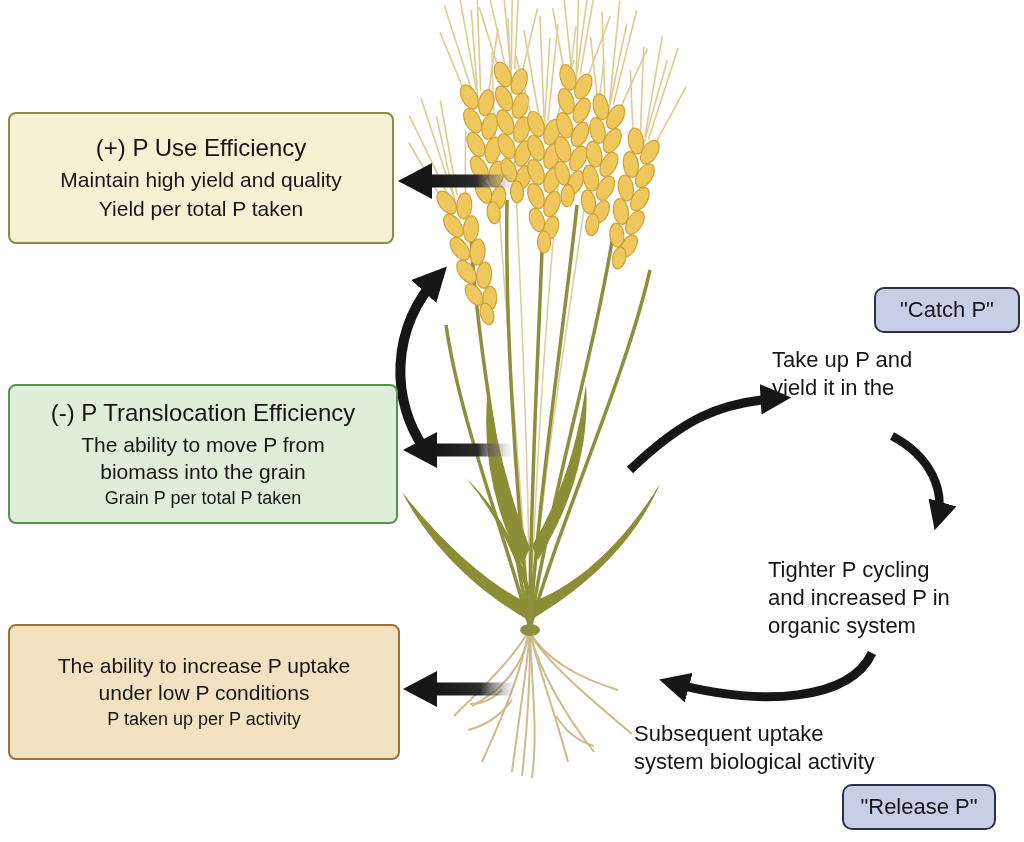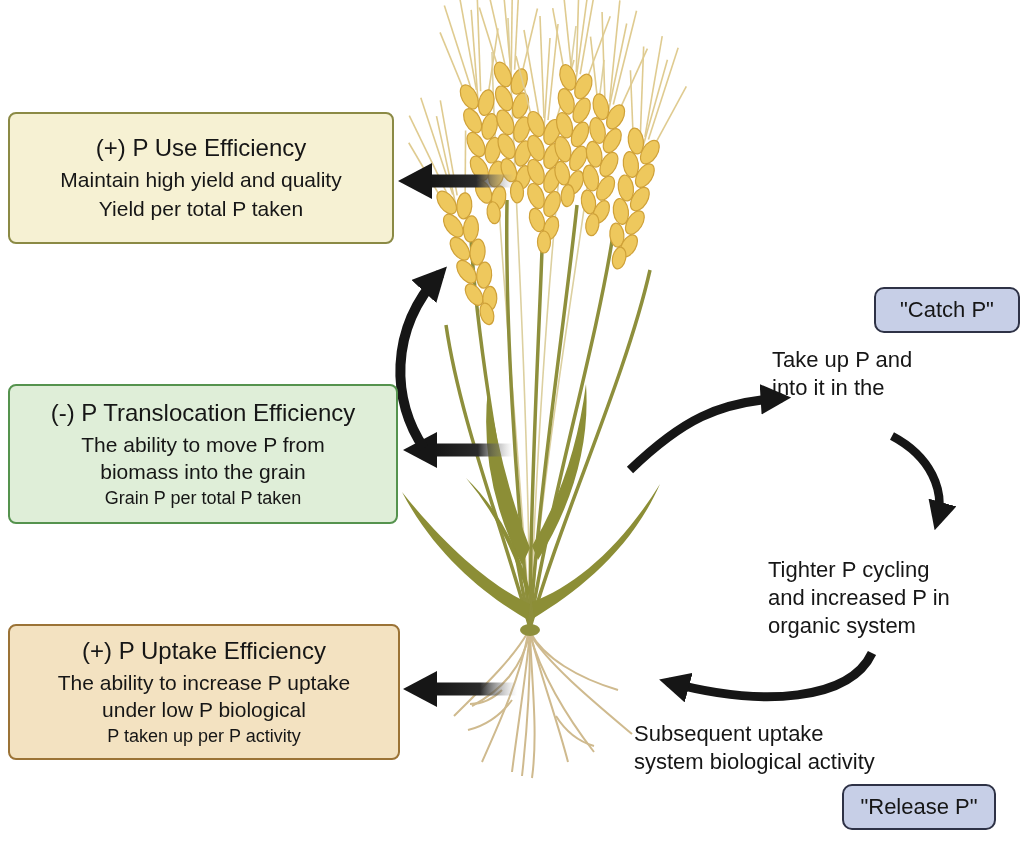--- a/index.html
+++ b/index.html
@@ -164,31 +164,30 @@
   </div>
 
   <div class="box box2">
     <div class="box-title">(-) P Translocation Efficiency</div>
     <div class="box-line">The ability to move P from</div>
     <div class="box-line">biomass into the grain</div>
     <div class="box-foot">Grain P per total P taken</div>
   </div>
 
   <div class="box box3">
-    <div class="box-title">(+) P Uptake Efficiency</div>
     <div class="box-line">The ability to increase P uptake</div>
-    <div class="box-line">under low P biological</div>
+    <div class="box-line">under low P conditions</div>
     <div class="box-foot">P taken up per P activity</div>
   </div>
 
   <div class="badge badge-catch">"Catch P"</div>
 
   <div class="flow-text take-up">
     <span>Take up P and</span>
-    <span>into it in the</span>
+    <span>yield it in the</span>
   </div>
 
   <div class="flow-text tighter">
     <span>Tighter P cycling</span>
     <span>and increased P in</span>
     <span>organic system</span>
   </div>
 
   <div class="flow-text subsequent">
     <span>Subsequent uptake</span>

